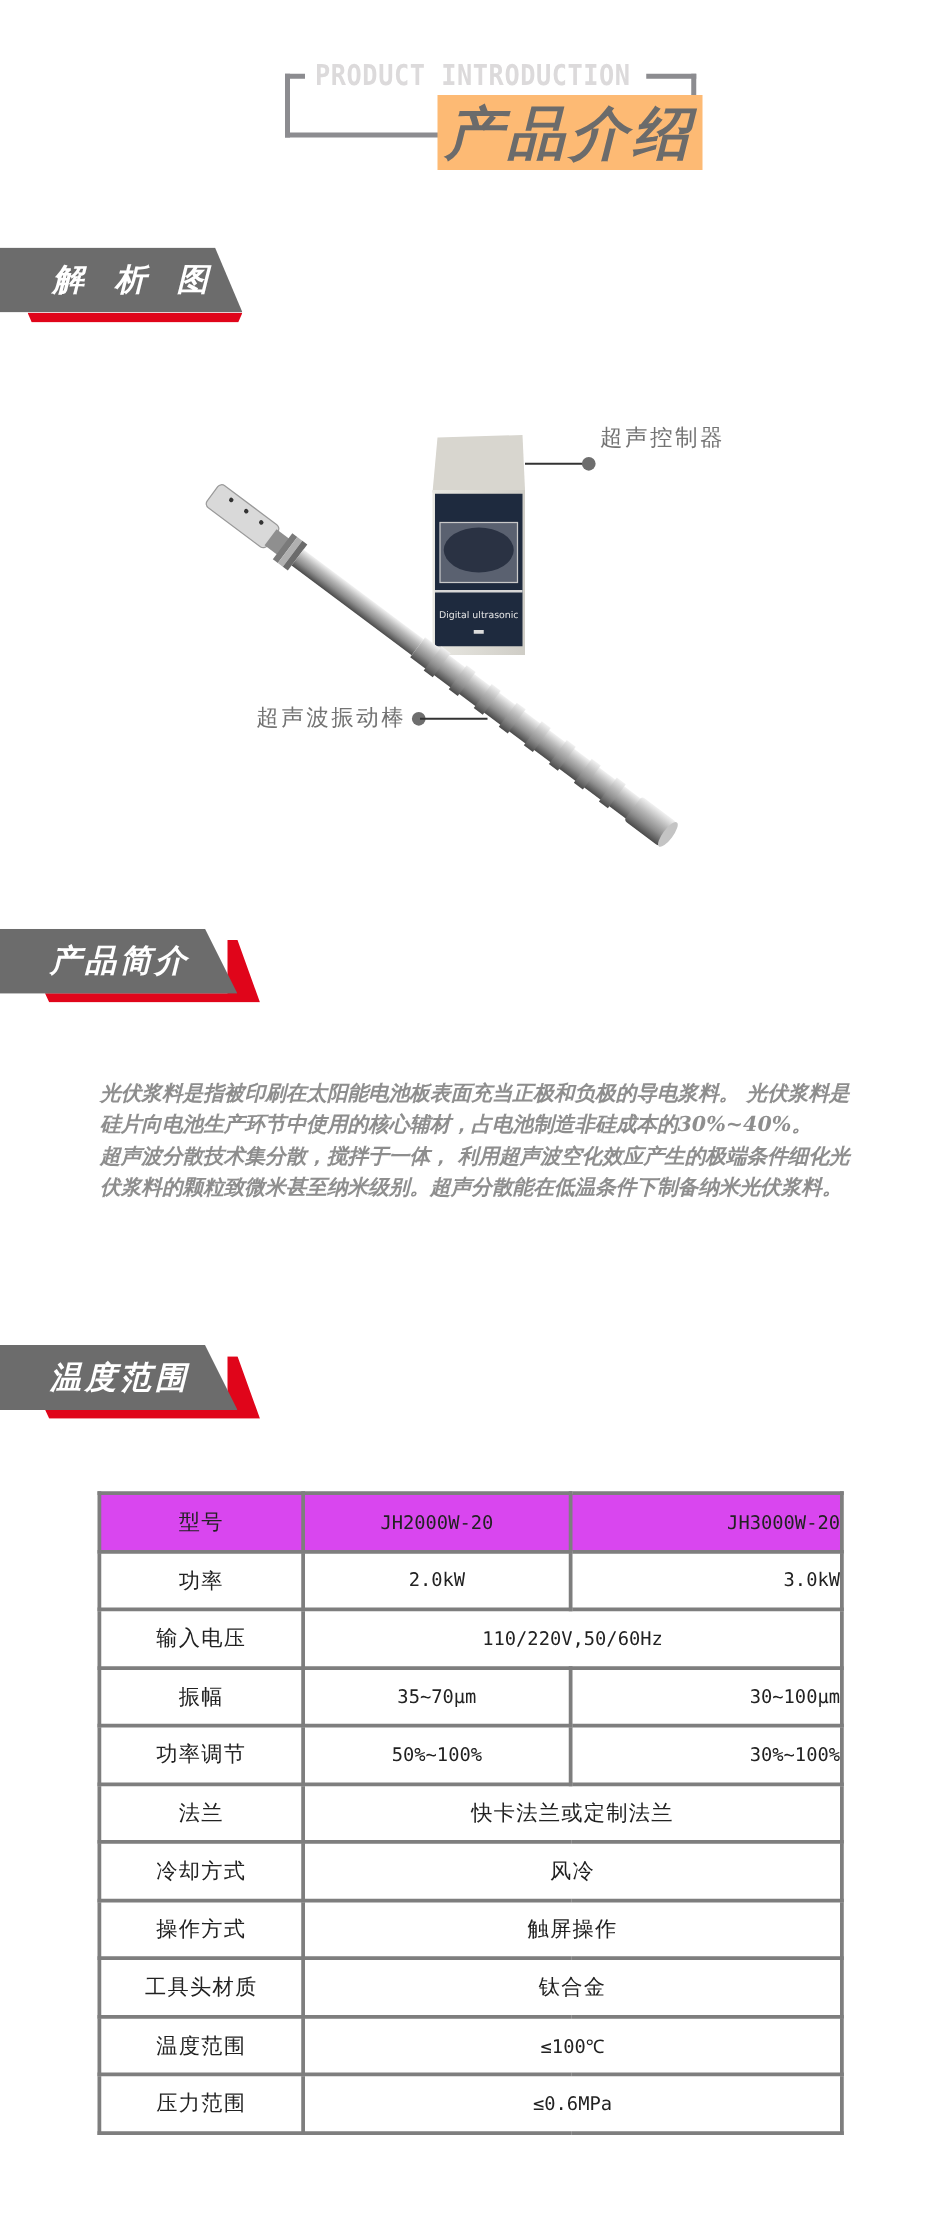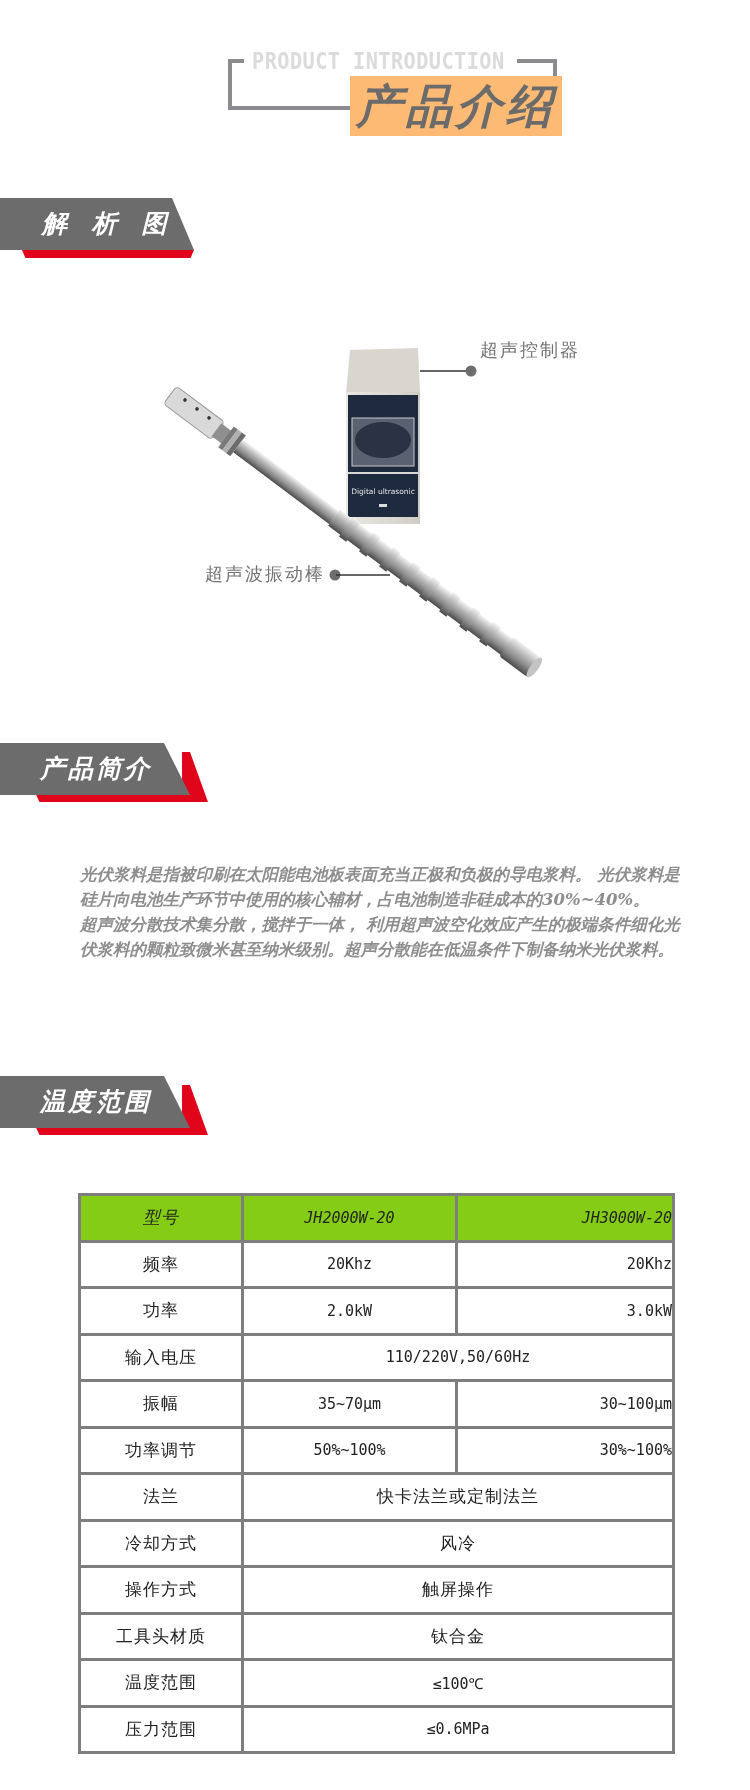--- a/index.html
+++ b/index.html
@@ -32,21 +32,21 @@
 
     
     .intro { position: absolute; left: 80px; top: 862px; width: 610px; font-family: "DejaVu Serif", "Liberation Serif", serif;
       font-size: 16.5px; font-weight: bold; font-style: italic; color: #8e8e8e; line-height: 25px; }
     .intro p { margin: 0; }
 
     
     .spec { position: absolute; left: 78px; top: 1193px; width: 594px; border-collapse: collapse; table-layout: fixed;
       font-family: "DejaVu Sans", "Liberation Sans", sans-serif; }
     .spec td { border: 3px solid #7e7e7e; height: 46.5px; text-align: center; vertical-align: middle; font-size: 16px; color: #222; }
-    .spec tr.head td { background: #84cc16; font-style: italic; }
+    .spec tr.head td { background: #d946ef; }
     .spec td.c0 { width: 163px; }
     .spec td.c1 { width: 214px; }
     .spec td.c2 { width: 217px; text-align: right; }
     .spec td.mono { font-family: "DejaVu Sans Mono", "Liberation Mono", monospace; font-size: 15px; }
     .spec td.label { font-size: 17px; letter-spacing: 1px; }
   </style>
 </head>
 <body>
 
 <div class="hdr">
@@ -140,25 +140,20 @@
 </div>
 
 <table class="spec">
   <tbody>
       <tr class="head">
     <td class="c0 label">型号</td>
     <td class="c1 mono">JH2000W-20</td>
     <td class="c2 mono">JH3000W-20</td>
   </tr>
   <tr>
-    <td class="c0 label">频率</td>
-    <td class="c1 mono">20Khz</td>
-    <td class="c2 mono">20Khz</td>
-  </tr>
-  <tr>
     <td class="c0 label">功率</td>
     <td class="c1 mono">2.0kW</td>
     <td class="c2 mono">3.0kW</td>
   </tr>
   <tr>
     <td class="c0 label">输入电压</td>
     <td class="mono" colspan="2">110/220V,50/60Hz</td>
   </tr>
   <tr>
     <td class="c0 label">振幅</td>

